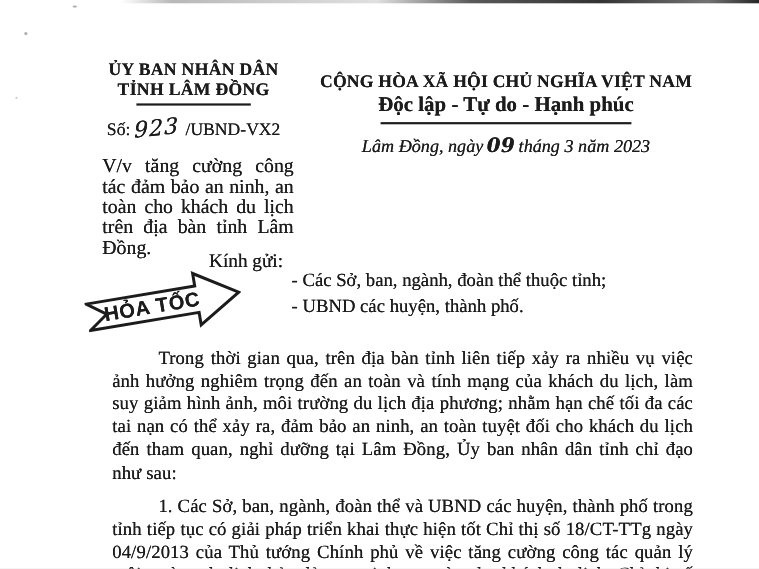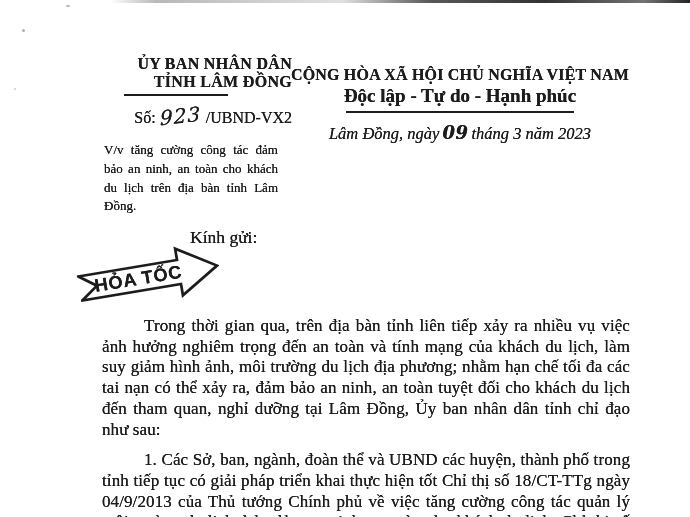--- a/index.html
+++ b/index.html
@@ -11,37 +11,37 @@
   }
   
   .scan-edge-top{position:absolute;top:0;left:110px;right:0;height:3px;
     background:linear-gradient(to right,rgba(0,0,0,0) 0%,rgba(0,0,0,.28) 8%,rgba(0,0,0,.12) 40%,rgba(0,0,0,.65) 55%,rgba(0,0,0,.8) 75%,rgba(0,0,0,.55) 92%,rgba(0,0,0,.85) 100%);}
   .speck{position:absolute;border-radius:50%;background:#6f6f6f;opacity:.55;}
   .speck.s1{left:22px;top:29px;width:3px;height:3px;}
   .speck.s2{left:66px;top:5px;width:4px;height:2px;}
   .speck.s3{left:14px;top:88px;width:2px;height:2px;opacity:.35;}
 
   
-  .hdr-left{position:absolute;left:60px;top:55px;width:232px;text-align:right;}
+  .hdr-left{position:absolute;left:60px;top:55px;width:232px;text-align:center;}
   .hdr-left .l1,.hdr-left .l2{font-weight:bold;font-size:16px;letter-spacing:.3px;white-space:nowrap;}
   .hdr-left .rule{width:104px;height:2px;background:#1c1c1c;margin:3px auto 0;}
   .doc-no{margin-top:8px;font-size:16px;white-space:nowrap;}
   .handwritten{font-family:"DejaVu Serif",serif;font-style:italic;display:inline-block;}
   .doc-no .handwritten{font-size:20px;transform:rotate(-6deg) skewX(-6deg);margin:0 5px 0 4px;letter-spacing:1px;}
 
   
   .hdr-right{position:absolute;left:286px;top:66px;width:348px;text-align:center;}
   .hdr-right .l1{font-weight:bold;font-size:16px;letter-spacing:.2px;white-space:nowrap;}
   .hdr-right .l2{font-weight:bold;font-size:19px;margin-top:1px;white-space:nowrap;}
   .hdr-right .rule{width:228px;height:2px;background:#1c1c1c;margin:4px auto 0;}
   .date-line{margin-top:9px;font-style:italic;font-size:16.5px;white-space:nowrap;}
   .date-line .handwritten{font-size:18px;font-weight:bold;margin:0 3px;letter-spacing:.5px;}
 
   
-  .subject{position:absolute;left:104px;top:141px;width:174px;font-size:13px;line-height:18.8px;text-align:justify;}
+  .subject{position:absolute;left:93px;top:141px;width:174px;font-size:18px;line-height:18.8px;text-align:justify;}
 
   
   .salutation{position:absolute;left:190px;top:227px;font-size:17.5px;}
   .recipients{position:absolute;left:265px;top:243px;font-size:17px;line-height:23.5px;}
   .recipients div{white-space:nowrap;}
 
   
   .stamp{position:absolute;left:78px;top:249px;width:142px;height:56px;transform:rotate(-9.5deg);}
   .stamp svg{display:block;width:100%;height:100%;}
   .stamp text{font-family:"Liberation Sans",sans-serif;font-weight:bold;font-size:27px;letter-spacing:1px;fill:#1c1c1c;}
@@ -76,20 +76,24 @@
     <div class="rule"></div>
     <div class="date-line">
       <span>Lâm Đồng, ngày</span><span class="handwritten">09</span><span>tháng 3 năm 2023</span>
     </div>
   </div>
 
   <div class="subject">V/v tăng cường công tác đảm bảo an ninh, an toàn cho khách du lịch trên địa bàn tỉnh Lâm Đồng.</div>
 
   <div class="salutation">Kính gửi:</div>
 
+  <div class="recipients">
+    <div>- Các Sở, ban, ngành, đoàn thể thuộc tỉnh;</div>
+    <div>- UBND các huyện, thành phố.</div>
+  </div>
 
   <div class="stamp">
     <svg viewBox="0 0 210 80">
       <polygon points="2,22 150,22 150,5 207,40 150,75 150,58 2,58 27,40" fill="none" stroke="#1c1c1c" stroke-width="4" stroke-linejoin="miter"></polygon>
       <text x="89" y="49" text-anchor="middle">HỎA TỐC</text>
     </svg>
   </div>
 
   <div class="body-text">
     <p>Trong thời gian qua, trên địa bàn tỉnh liên tiếp xảy ra nhiều vụ việc ảnh hưởng nghiêm trọng đến an toàn và tính mạng của khách du lịch, làm suy giảm hình ảnh, môi trường du lịch địa phương; nhằm hạn chế tối đa các tai nạn có thể xảy ra, đảm bảo an ninh, an toàn tuyệt đối cho khách du lịch đến tham quan, nghỉ dưỡng tại Lâm Đồng, Ủy ban nhân dân tỉnh chỉ đạo như sau:</p>

